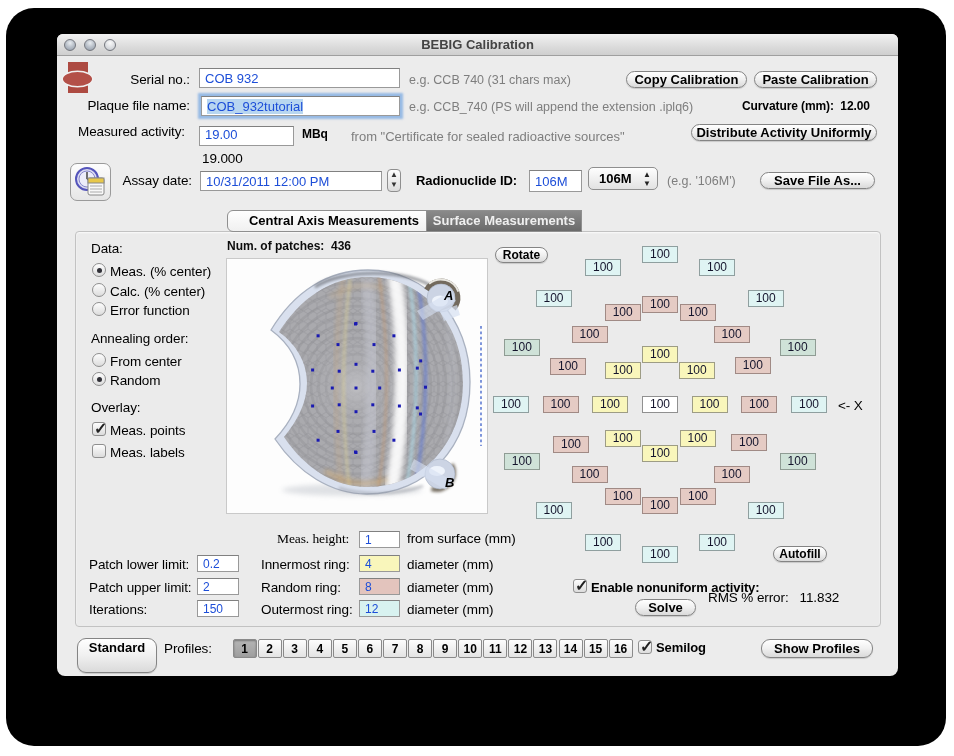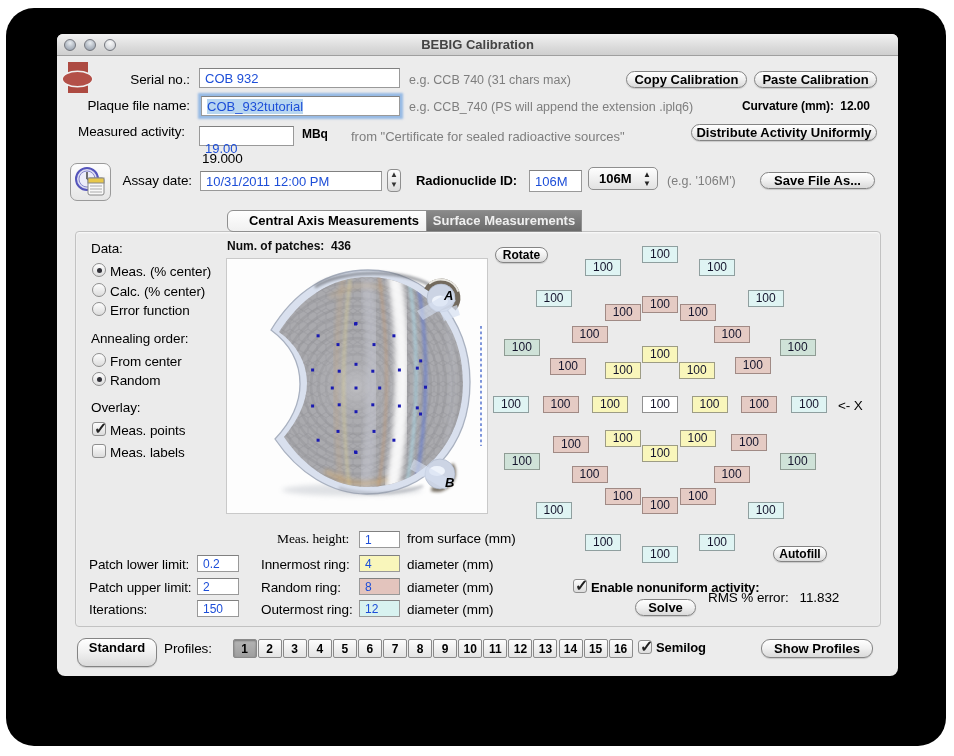--- a/index.html
+++ b/index.html
@@ -72,21 +72,21 @@
   <div class="btn" style="left:569px; top:37px; width:121px;">Copy Calibration</div>
   <div class="btn" style="left:697px; top:37px; width:123px;">Paste Calibration</div>
 
   <div class="lbl lblr" style="left:0px; top:64px; width:133px;">Plaque file name:</div>
   <div class="tf" style="left:144px; top:62px; width:199px; height:20px; padding-top:2px;
        box-shadow:0 0 2px 3px rgba(115,165,225,.7);"><span style="background:#b8d6f0;">COB_932tutorial</span></div>
   <div class="hint" style="left:352px; top:66px;">e.g. CCB_740 (PS will append the extension .iplq6)</div>
   <div class="lbl" style="left:685px; top:65px; font-size:12px; font-weight:bold;">Curvature (mm):&nbsp; 12.00</div>
 
   <div class="lbl lblr" style="left:0px; top:90px; width:128px;">Measured activity:</div>
-  <div class="tf" style="left:142px; top:92px; width:95px; height:20px; padding-top:14px;">19.00</div>
+  <div class="tf" style="left:142px; top:92px; width:95px; height:20px; padding-top:0;">19.00</div>
   <div class="lbl" style="left:245px; top:93px; font-size:12px; font-weight:bold;">MBq</div>
   <div class="hint" style="left:294px; top:95px; font-size:13px;">from "Certificate for sealed radioactive sources"</div>
   <div class="btn" style="left:634px; top:90px; width:186px;">Distribute Activity Uniformly</div>
 
   <div class="lbl" style="left:145px; top:117px;">19.000</div>
 
   <div style="position:absolute; left:13px; top:129px; width:41px; height:38px; border:1px solid #9a9a9a;
        border-radius:7px; background:linear-gradient(#fdfdfd,#e6e6e6);">
     <svg width="39" height="36" viewBox="0 0 39 36">
       <circle cx="16" cy="15" r="11" fill="#dcdcf2" stroke="#5555bb" stroke-width="2"></circle>
@@ -322,21 +322,21 @@
   <div class="tf" style="left:140px; top:566px; width:42px; height:17px; font-size:12px; padding-top:1px;">150</div>
   <div class="sm" style="left:204px; top:568px;">Outermost ring:</div>
   <div class="tf" style="left:302px; top:566px; width:41px; height:17px; font-size:12px; padding-top:1px; background:#d8f2f0;">12</div>
   <div class="sm" style="left:350px; top:568px;">diameter (mm)</div>
 
   <div class="cb on" style="left:516px; top:545px;"></div>
   <div class="sm" style="left:534px; top:546px; font-size:13px; font-weight:bold;">Enable nonuniform activity:</div>
   <div class="btn" style="left:578px; top:565px; width:61px;">Solve</div>
   <div class="sm" style="left:651px; top:556px;">RMS % error: &nbsp;&nbsp;11.832</div>
 
-  <div class="btn" style="left:20px; top:604px; width:80px; height:29px; line-height:17px;">Standard</div>
+  <div class="btn" style="left:20px; top:604px; width:80px; height:35px; line-height:17px;">Standard</div>
   <div class="sm" style="left:107px; top:607px;">Profiles:</div>
 <div class="prof sel" style="left:175.6px">1</div>
 <div class="prof" style="left:200.7px">2</div>
 <div class="prof" style="left:225.7px">3</div>
 <div class="prof" style="left:250.8px">4</div>
 <div class="prof" style="left:275.9px">5</div>
 <div class="prof" style="left:300.9px">6</div>
 <div class="prof" style="left:326.0px">7</div>
 <div class="prof" style="left:351.1px">8</div>
 <div class="prof" style="left:376.2px">9</div>

